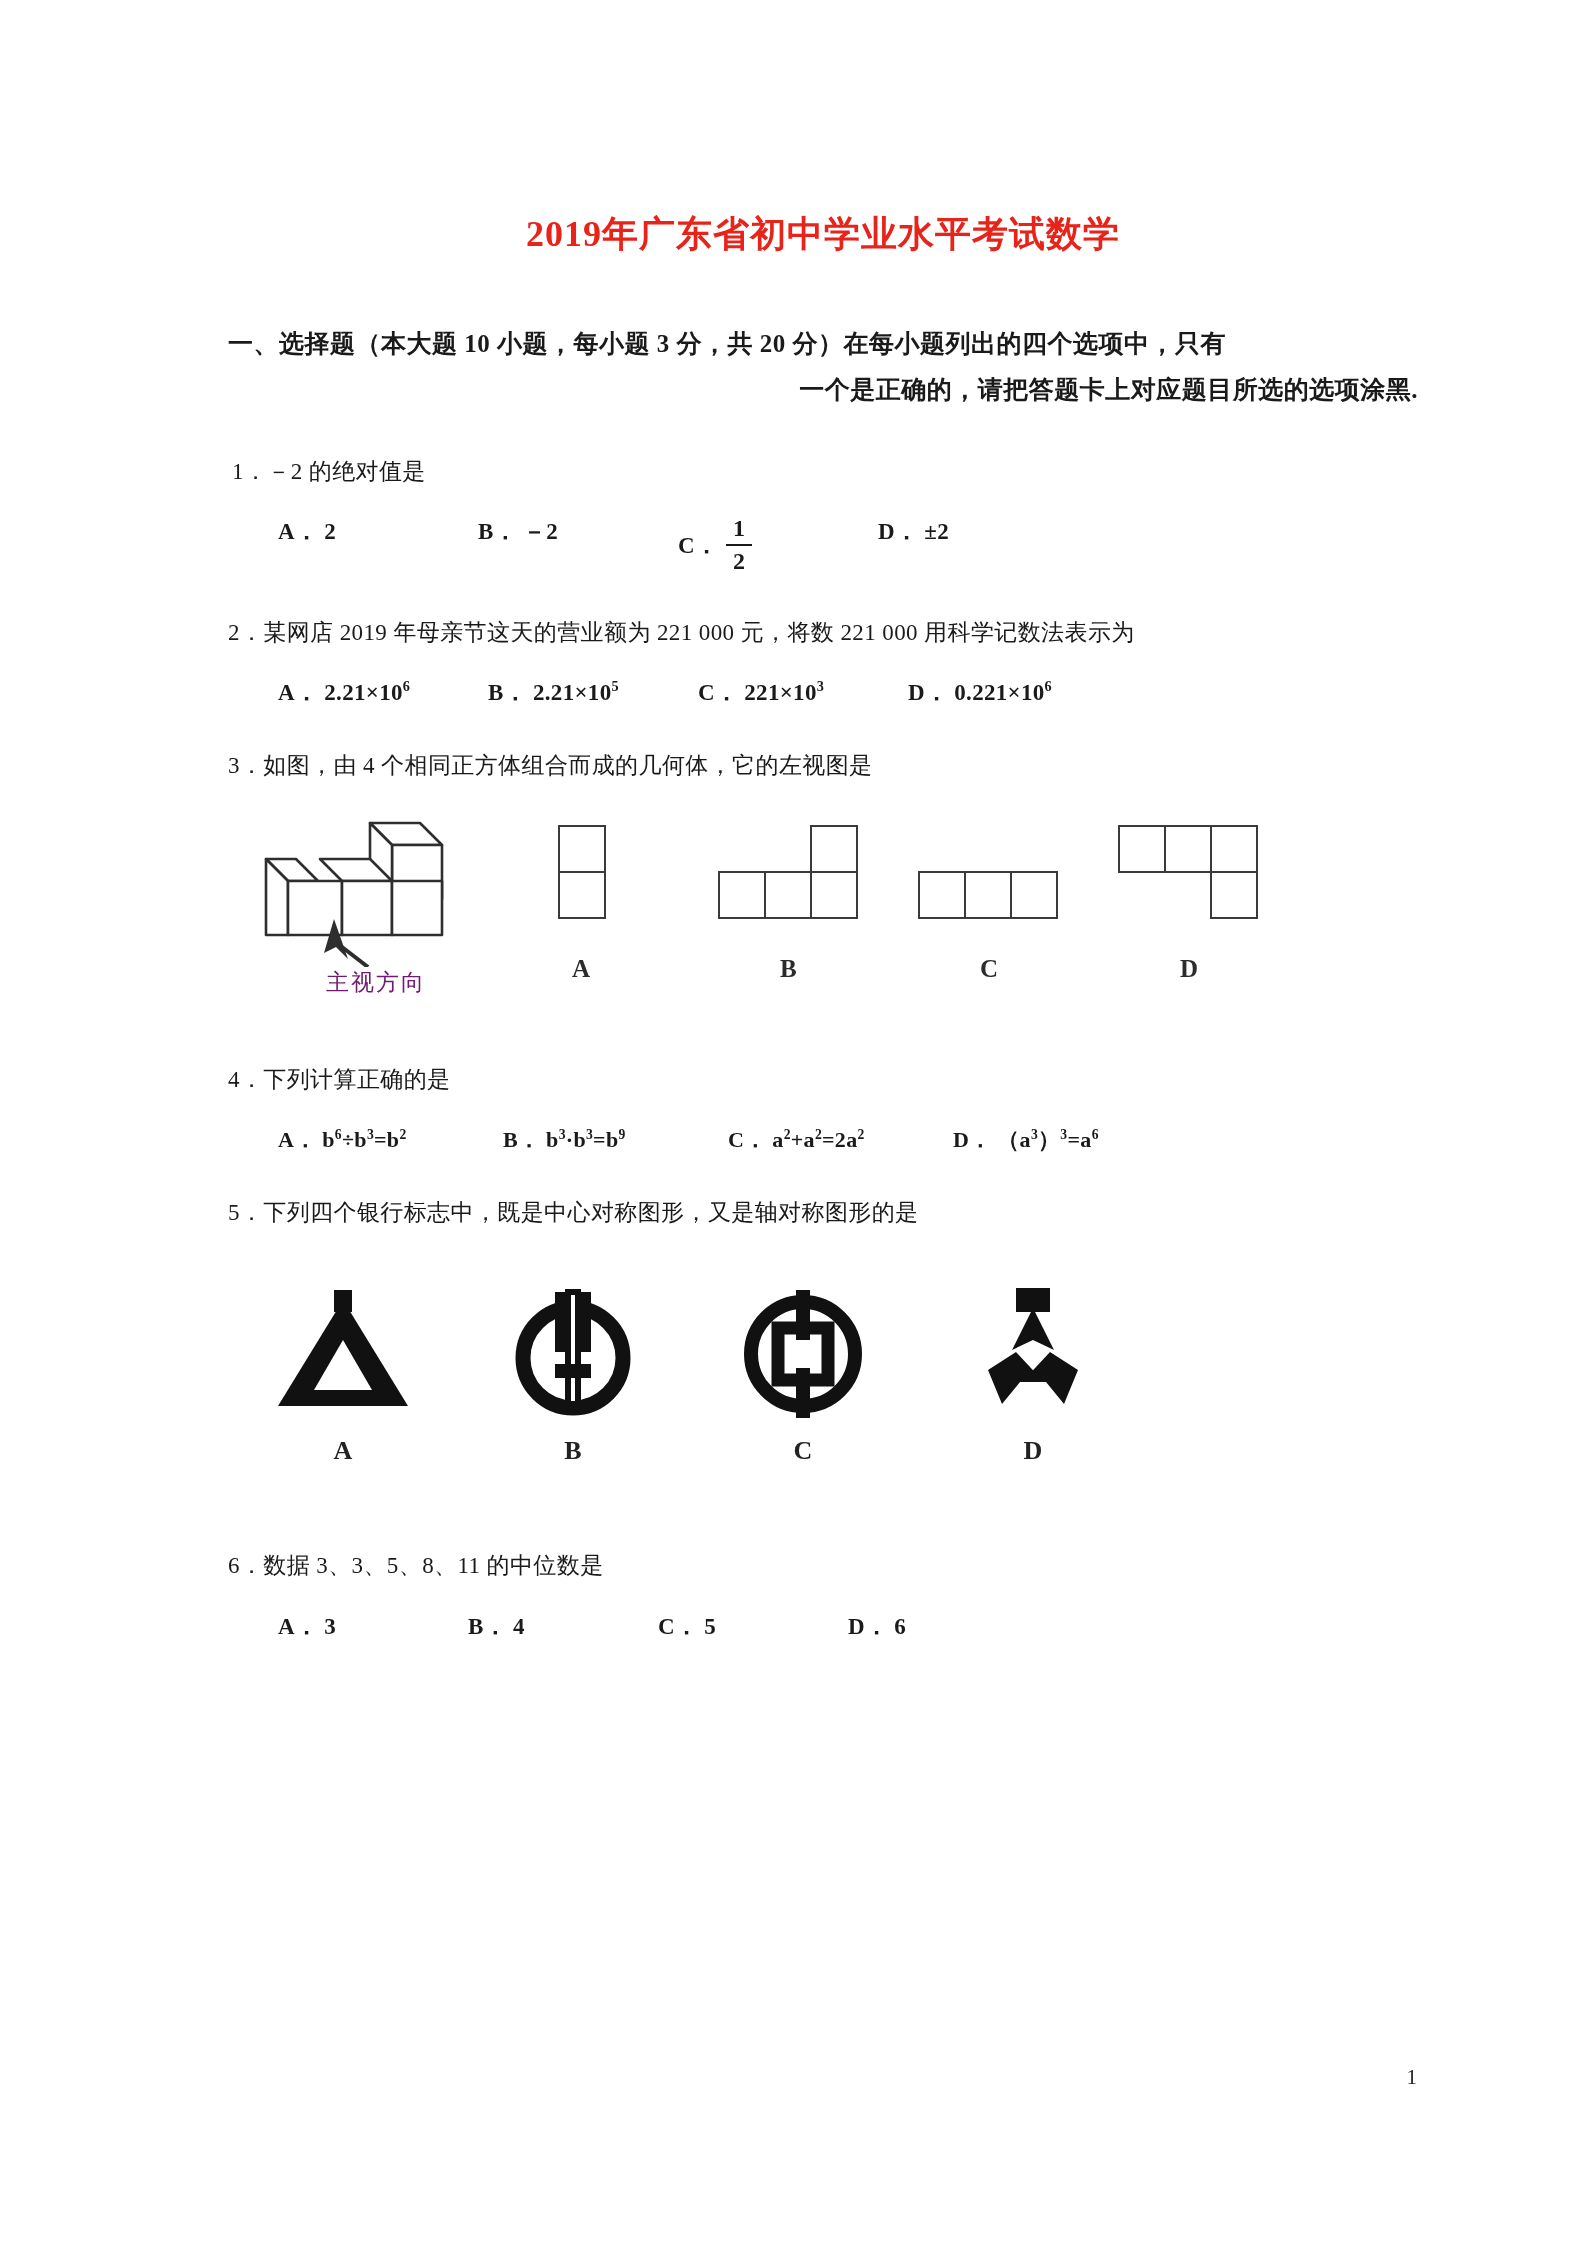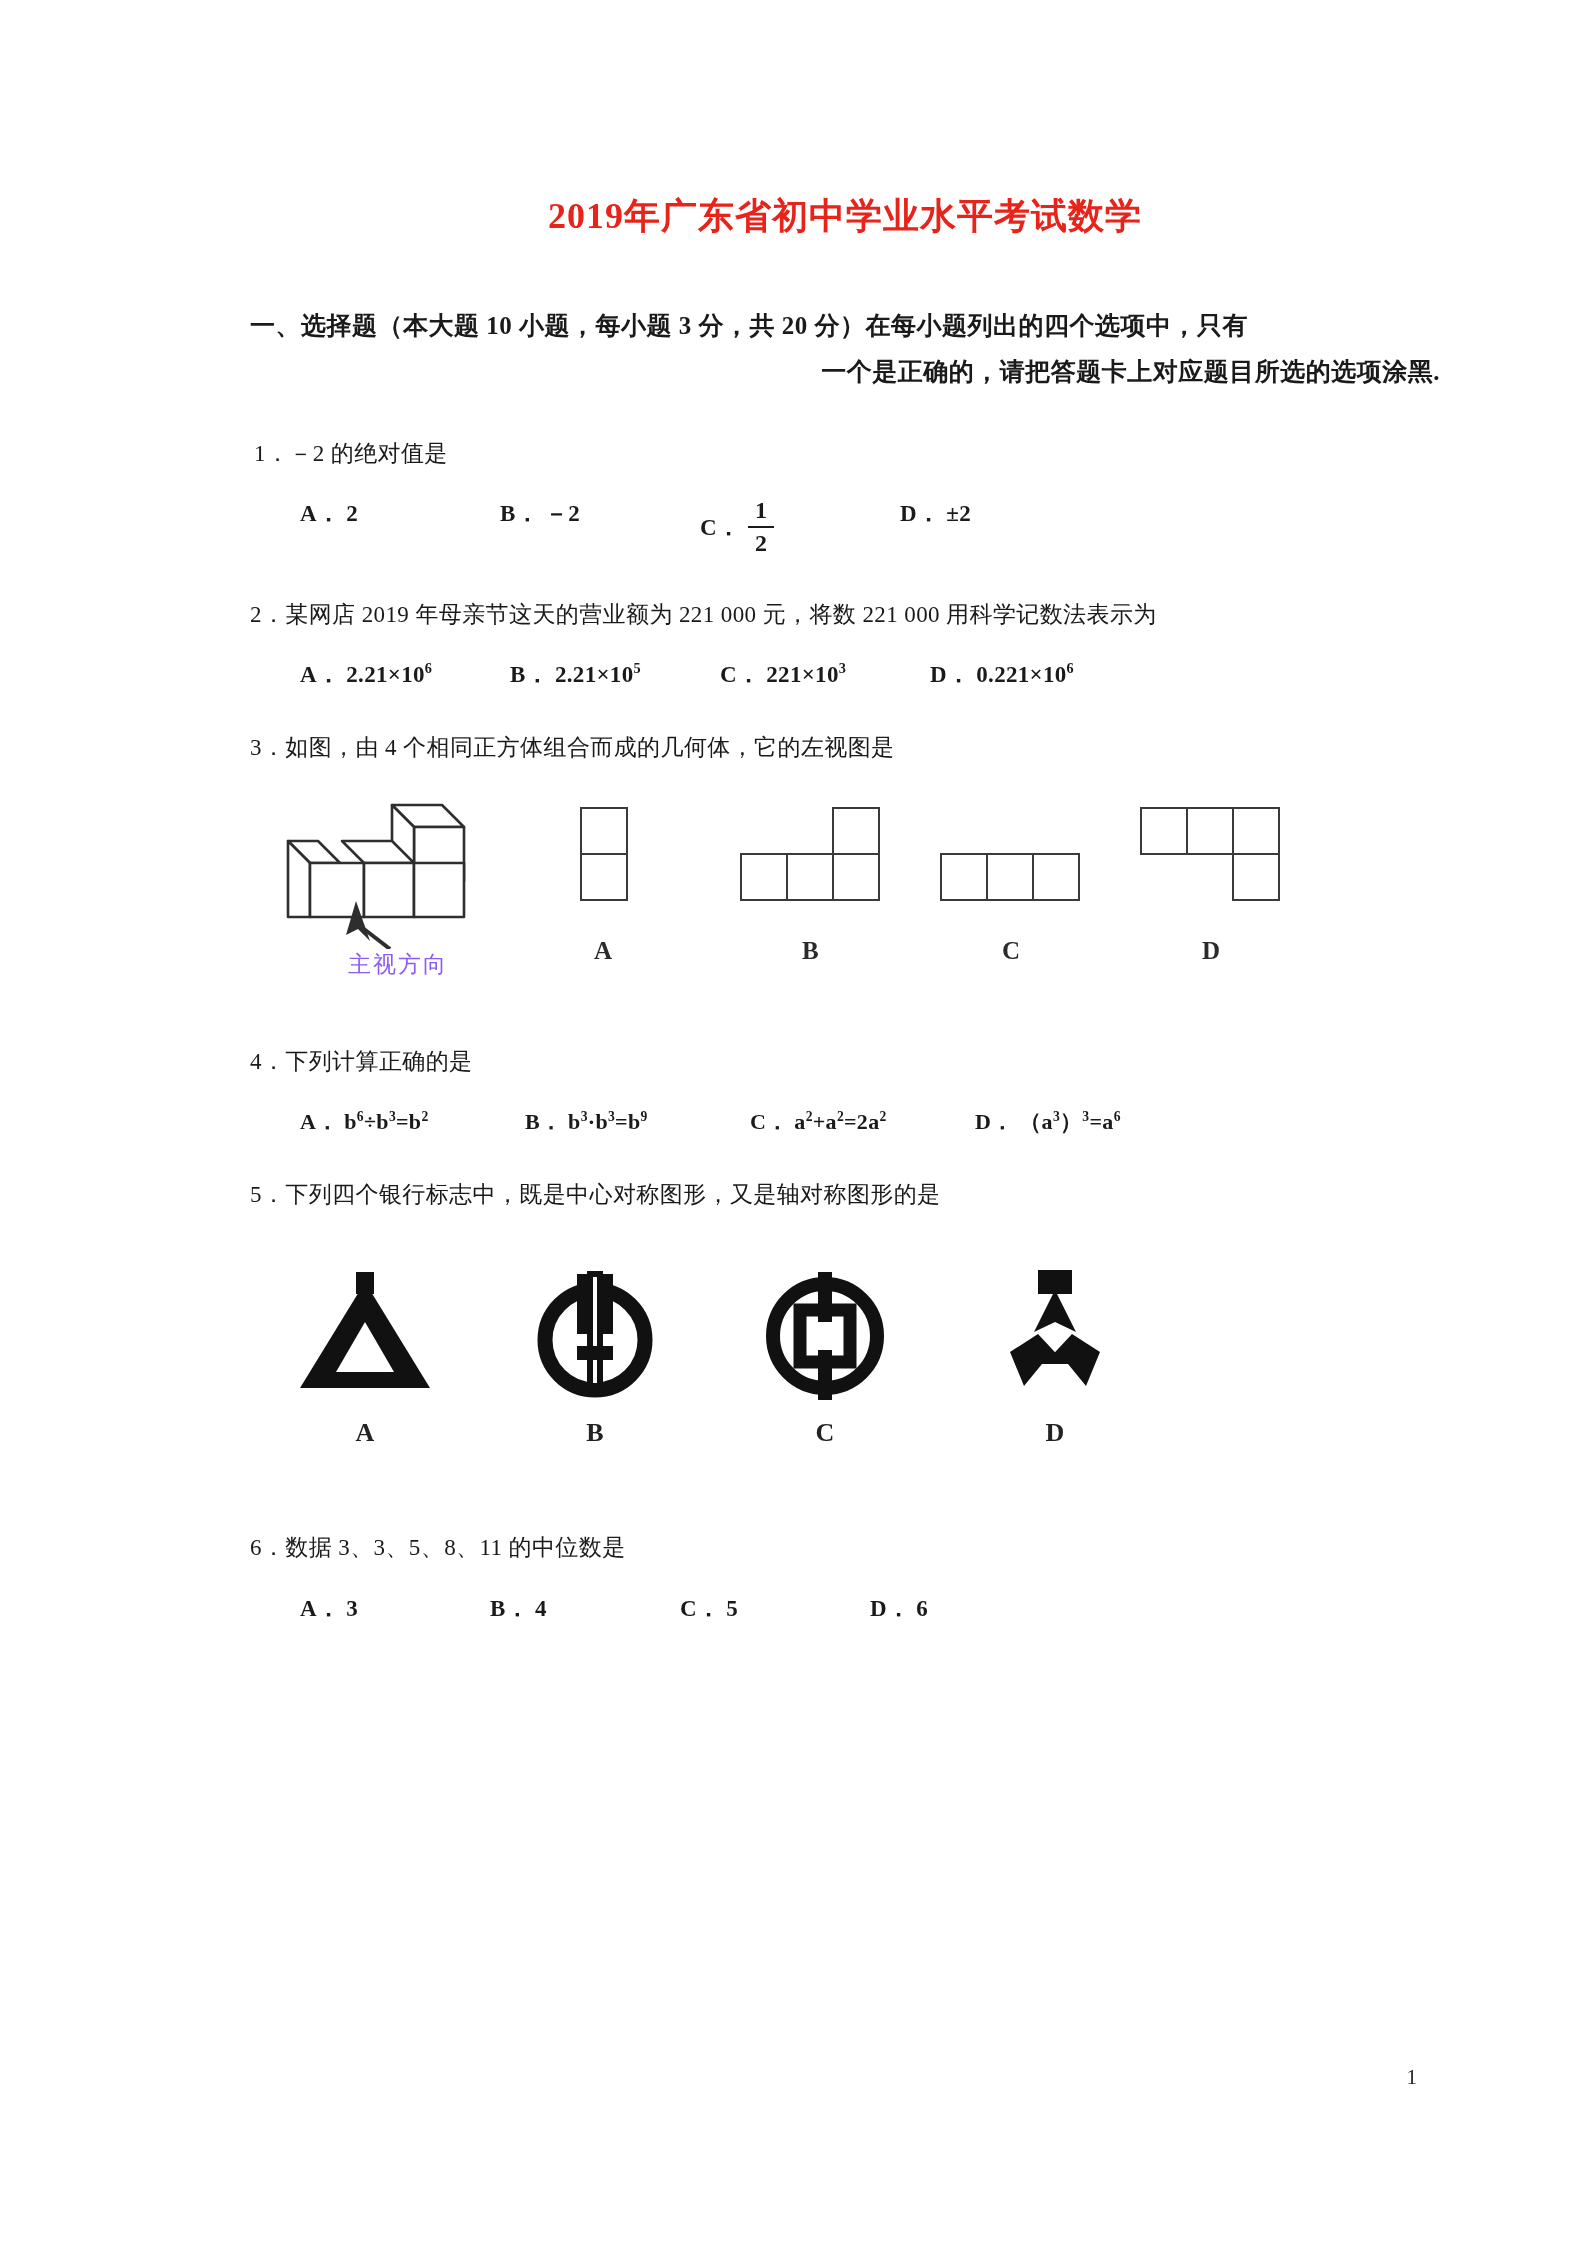--- a/index.html
+++ b/index.html
@@ -15,23 +15,22 @@
     position: relative;
     width: 1587px;
     height: 2245px;
     background: #fff;
     margin: 0 auto;
     overflow: hidden;
   }
   .content {
     position: absolute;
     left: 228px;
-    top: 0;
+    top: 18px;
     width: 1190px;
-    margin-left: 22px;
   }
 
   .doc-title {
     text-align: center;
     color: #e8231a;
     font-size: 36px;
     font-weight: bold;
     letter-spacing: 1px;
     margin-top: 192px;
     font-family: "Liberation Serif", "DejaVu Serif", serif;
@@ -112,21 +111,21 @@
   .fig3 .cube-art {
     position: absolute;
     left: 30px;
     top: 0;
   }
   .fig3 .label-zhu {
     position: absolute;
     left: 98px;
     top: 160px;
     font-size: 23px;
-    color: #8b5cf6;
+    color: #701a75;
     letter-spacing: 2px;
   }
   .shape-wrap {
     position: absolute;
     top: 18px;
   }
   .sq {
     position: absolute;
     width: 48px;
     height: 48px;

